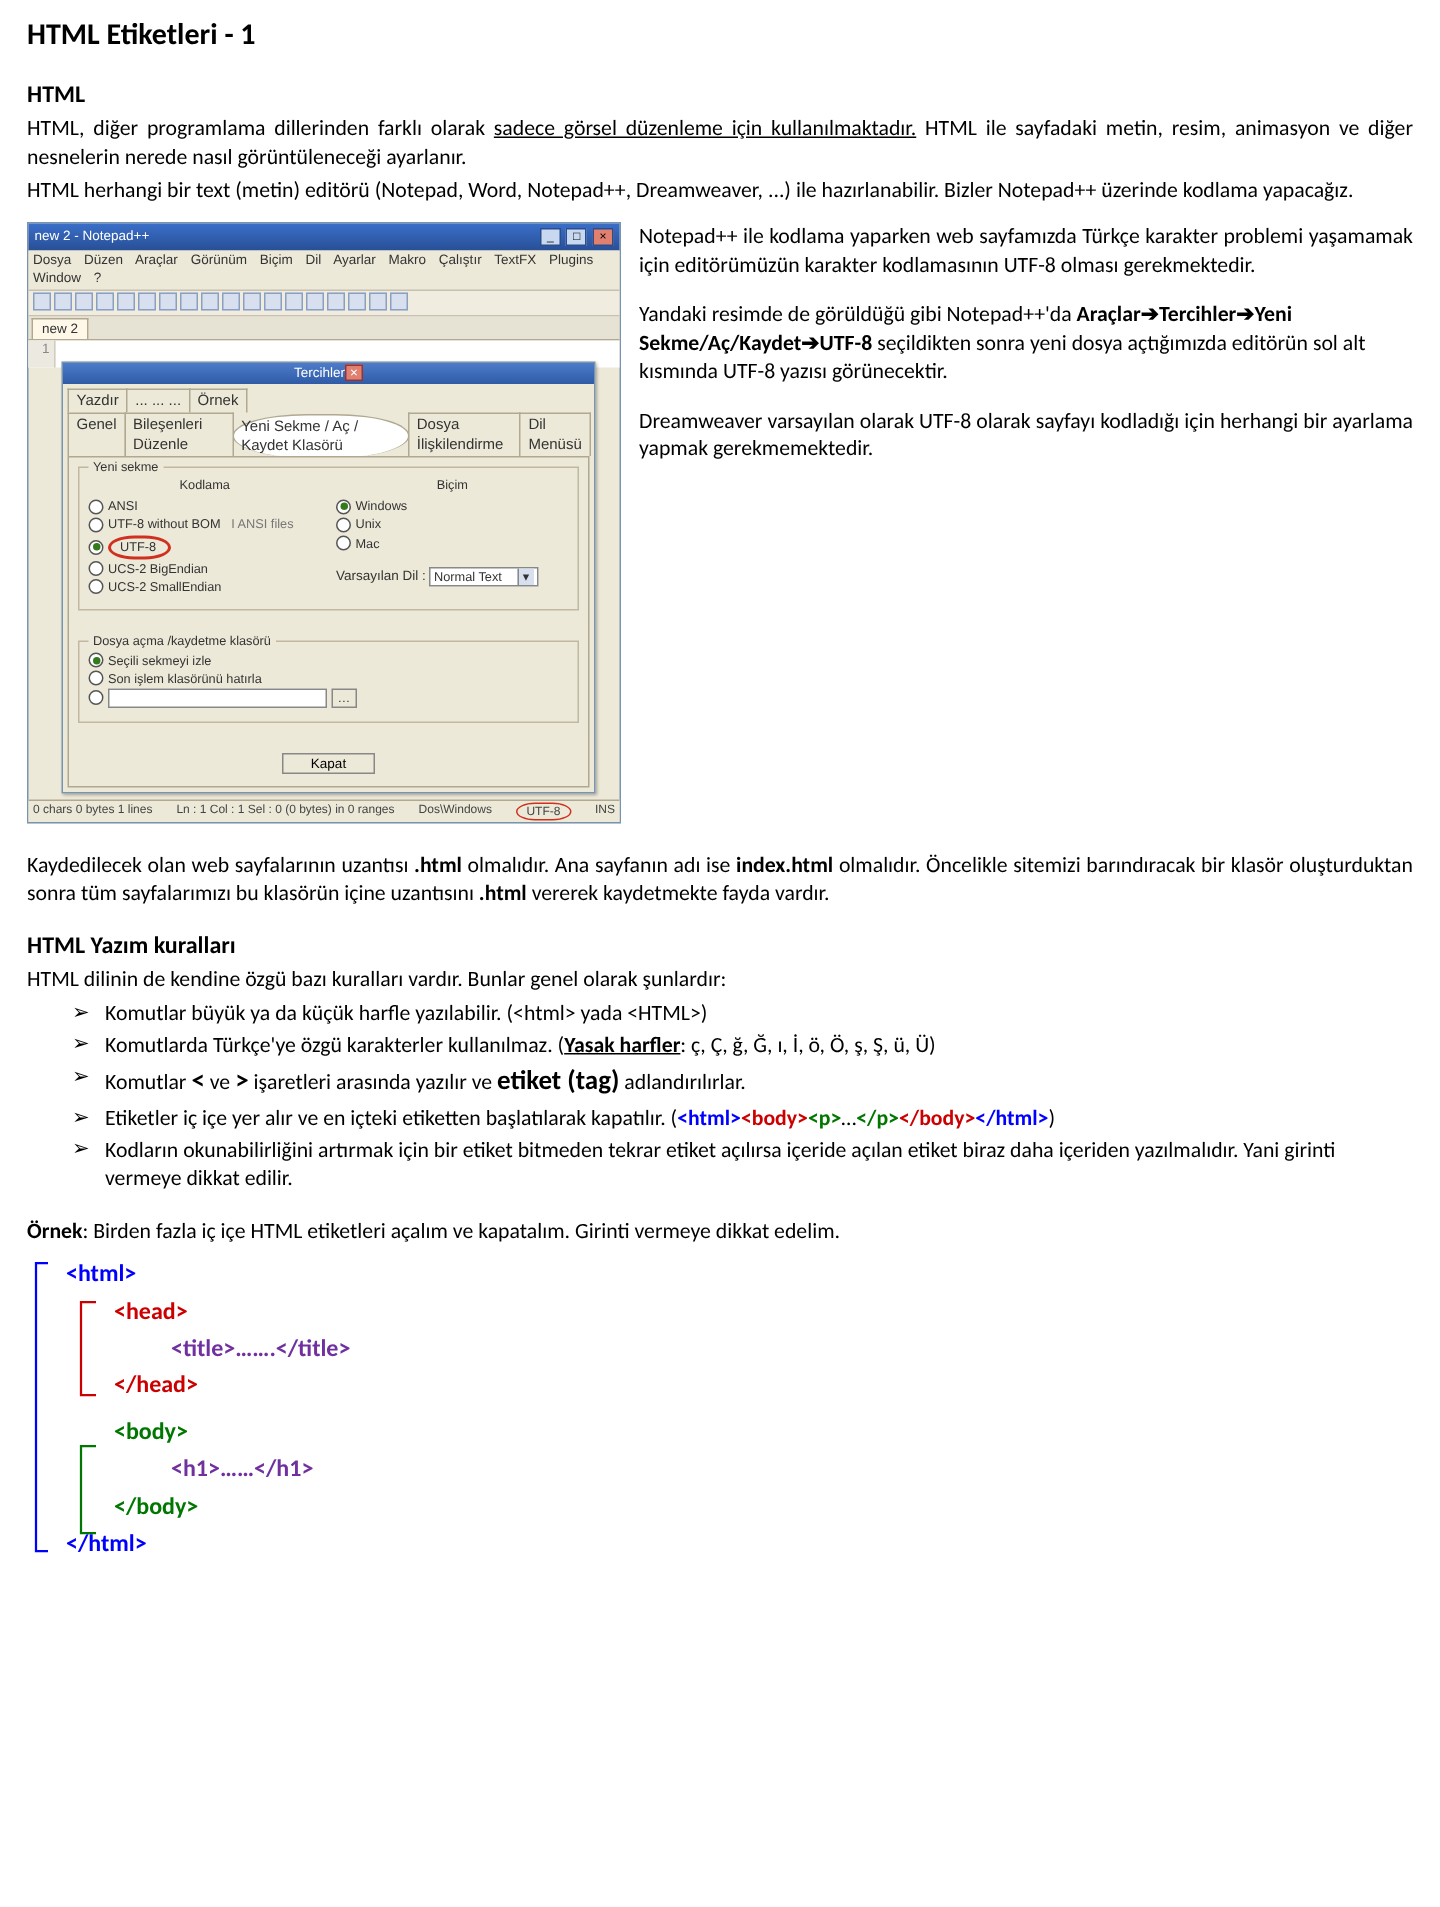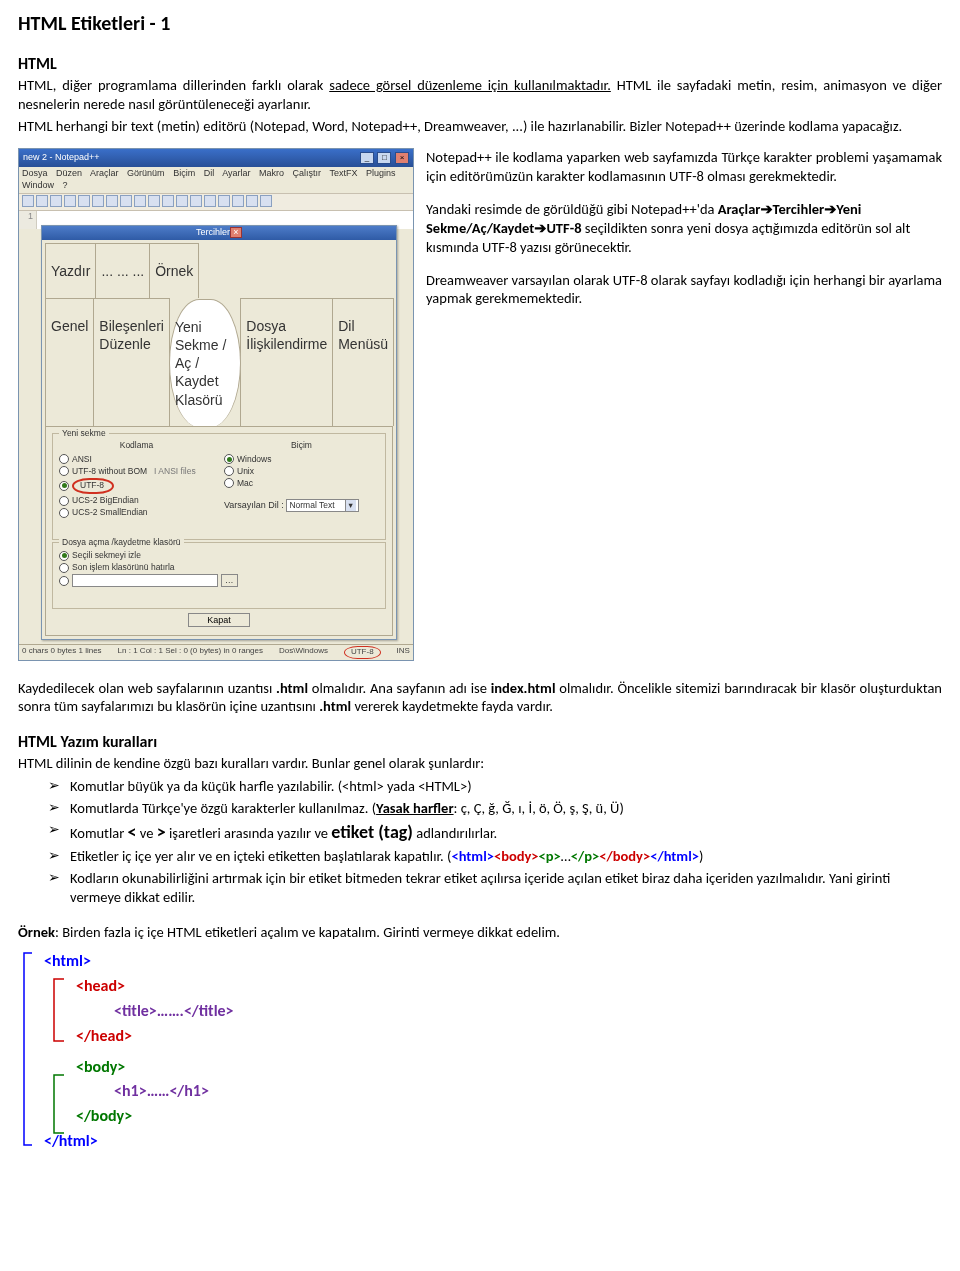--- a/index.html
+++ b/index.html
@@ -134,30 +134,30 @@
     background:linear-gradient(#4d7cc9,#2f5ba6);
     color:#fff; padding:1px 4px; height:12px;
     display:flex; justify-content:center;
   }
   .dlg-title .x { background:#e08070; border:1px solid #933; width:10px; height:9px; text-align:center; line-height:8px; color:#fff;}
   .dlg-tabs {
     display:flex; flex-wrap:wrap; margin:3px 3px 0 3px;
   }
   .dlg-tabs span {
     border:1px solid #b0a890; border-bottom:none;
-    padding:18px 5px; margin-right:-1px; background:#ece9d8; font-size:14px;
+    padding:1px 5px; margin-right:-1px; background:#ece9d8; font-size:10px;
   }
   .dlg-tabs span.active { background:#fff; position:relative; top:1px; }
   .dlg-tabs .row2 { width:100%; display:flex; }
   .dlg-pane {
     border:1px solid #b0a890; margin:0 3px 3px 3px; padding:6px;
     background:#ece9d8; min-height:178px; position:relative;
   }
   .fieldset {
-    border:1px solid #c0b8a0; padding:6px 6px 20px 6px; margin-bottom:2px;
+    border:1px solid #c0b8a0; padding:6px 6px 8px 6px; margin-bottom:20px;
     position:relative;
   }
   .fieldset .legend {
     position:absolute; top:-6px; left:6px; background:#ece9d8;
     padding:0 3px; font-size:8.5px; color:#333;
   }
   .cols2 { display:flex; gap:10px; }
   .cols2 > div { flex:1; }
   .opt { display:flex; align-items:center; gap:3px; margin:1px 0; font-size:8.5px; }
   .opt .r {
@@ -251,20 +251,23 @@
           <i></i>
           <i></i>
           <i></i>
           <i></i>
           <i></i>
           <i></i>
           <i></i>
           <i></i>
           <i></i>
           <i></i>
+      </div>
+      <div class="npp-tabs">
+        <span>new 2</span>
       </div>
       <div class="npp-body">
         <div class="npp-gutter">1</div>
         <div style="flex:1"></div>
       </div>
 
       <div class="dlg">
         <div class="dlg-title">
           <span>Tercihler</span>
           <span class="x">×</span>

